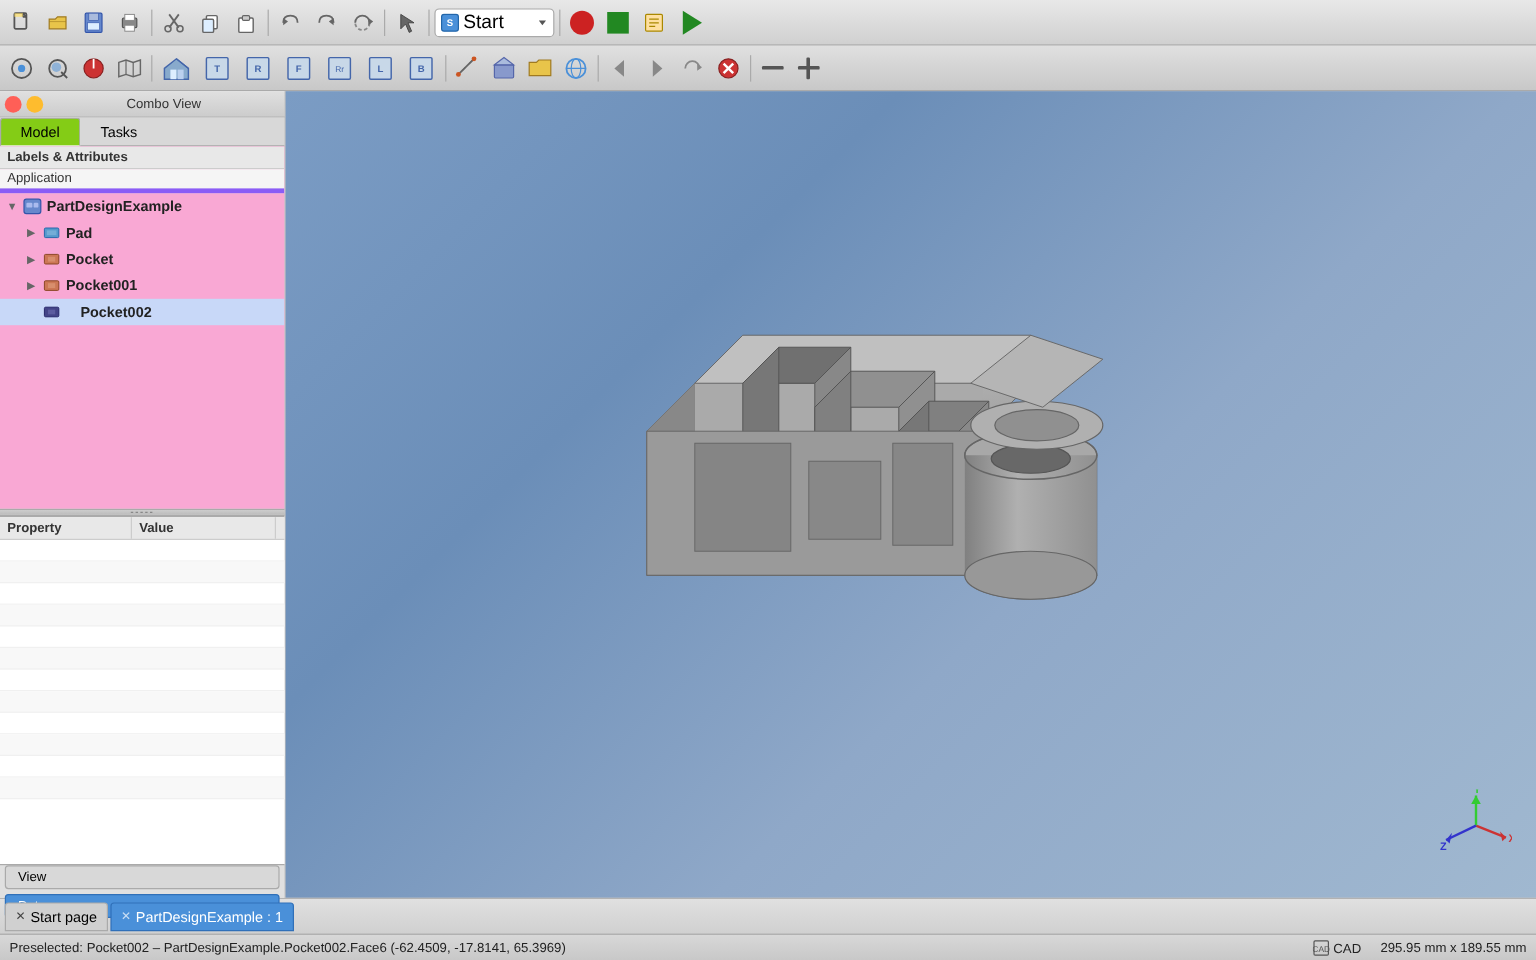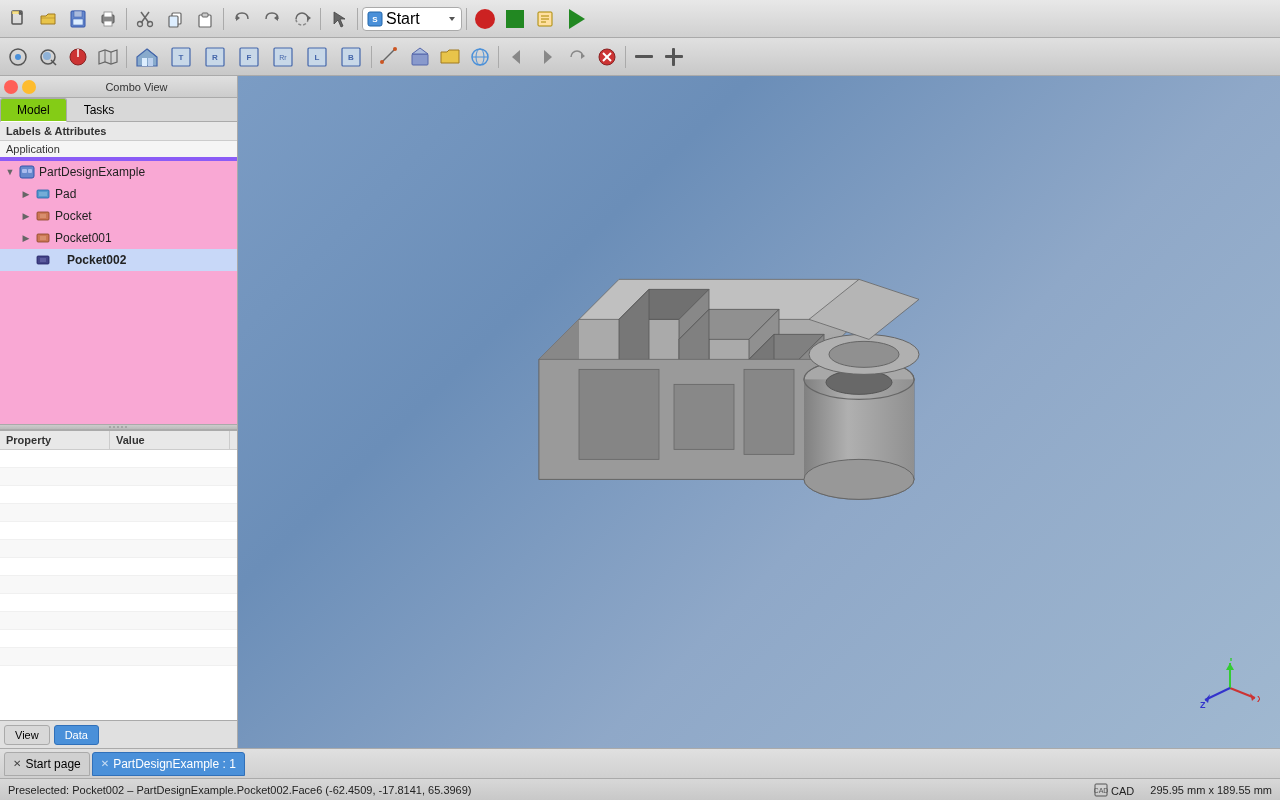--- a/index.html
+++ b/index.html
@@ -149,21 +149,21 @@
       width: 16px;
       text-align: center;
       font-size: 9px;
       color: #666;
     }
     .tree-icon {
       width: 18px; height: 18px;
       margin-right: 3px;
       display: flex; align-items: center; justify-content: center;
     }
-    .tree-label { font-size: 12px; color: #222; }
+    .tree-label { font-size: 12px; color: #222; font-weight: bold; }
 
     
     #panel-resize {
       height: 6px;
       background: linear-gradient(to bottom, #ccc, #bbb);
       cursor: ns-resize;
       border-top: 1px solid #aaa;
       border-bottom: 1px solid #aaa;
       display: flex; align-items: center; justify-content: center;
     }
@@ -197,23 +197,23 @@
       align-items: center;
     }
     .prop-row:nth-child(even) { background: #f8f8f8; }
 
     
     #left-bottom-tabs {
       height: 28px;
       background: #e0e0e0;
       border-top: 1px solid #aaa;
       display: flex;
-      align-items: center;
       padding: 0 4px;
       gap: 4px;
+      flex-direction: column;
     }
     .left-tab {
       padding: 3px 10px;
       font-size: 11px;
       cursor: pointer;
       border: 1px solid #aaa;
       border-radius: 3px;
       background: #d8d8d8;
     }
     .left-tab.active {
@@ -591,21 +591,21 @@
 
         <div class="tree-item" style="padding-left:2px;">
           <span class="tree-arrow">▼</span>
           <span class="tree-icon">
             <svg width="16" height="16" viewBox="0 0 16 16">
                 <rect x="1" y="2" width="14" height="12" rx="2" fill="#6688cc" stroke="#3355aa" stroke-width="1"></rect>
                 <rect x="3" y="5" width="5" height="4" rx="1" fill="#aabbee"></rect>
                 <rect x="9" y="5" width="4" height="4" rx="1" fill="#aabbee"></rect>
               </svg>
           </span>
-          <span class="tree-label" style="font-weight:normal;text-align:right;">PartDesignExample</span>
+          <span class="tree-label" style="font-weight:bold;text-align:right;">PartDesignExample</span>
         </div>
 
         <div class="tree-item" style="padding-left:18px;">
           <span class="tree-arrow">▶</span>
           <span class="tree-icon">
             <svg width="16" height="16" viewBox="0 0 16 16">
                 <rect x="2" y="4" width="12" height="8" rx="1" fill="#5599cc" stroke="#2266aa" stroke-width="0.8"></rect>
                 <rect x="4" y="6" width="8" height="4" fill="#88bbdd" opacity="0.6"></rect>
               </svg>
           </span>

